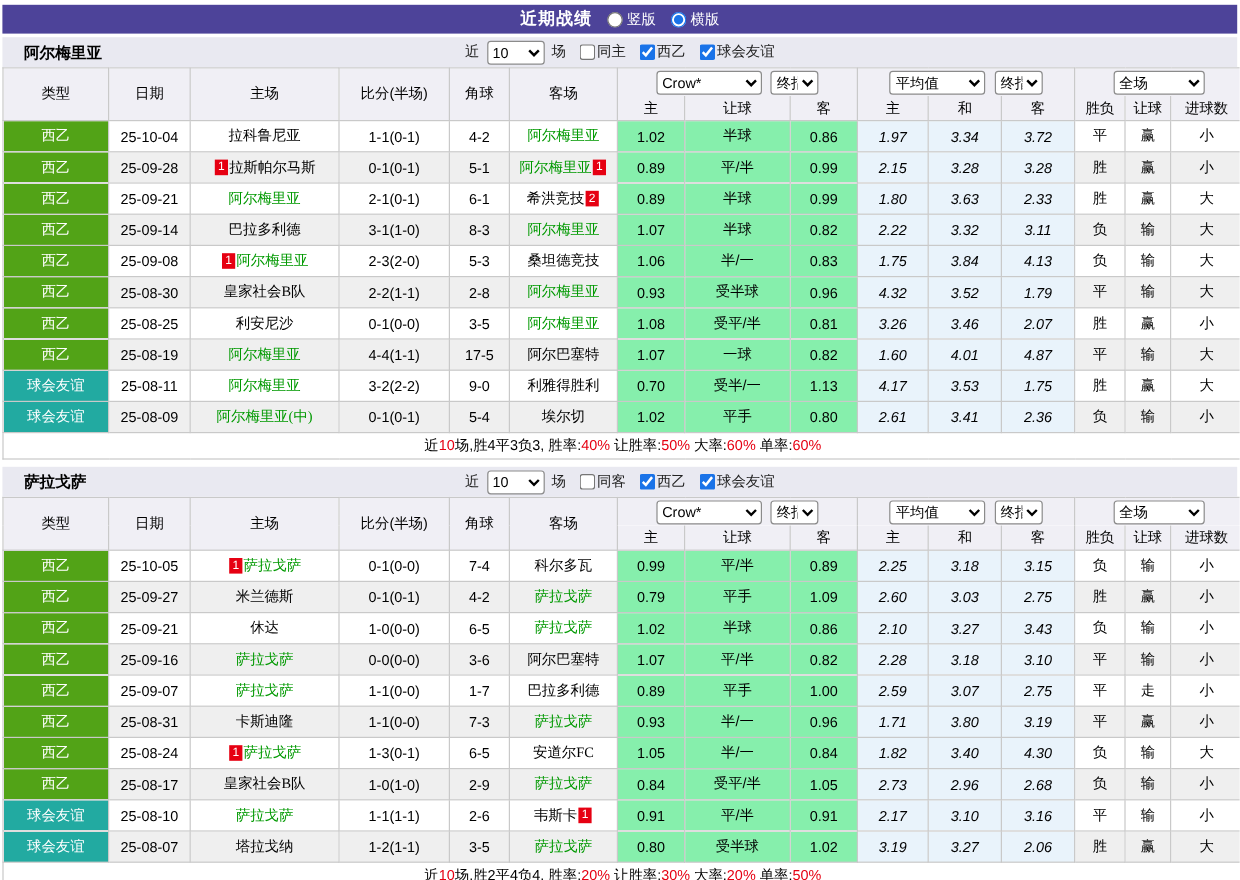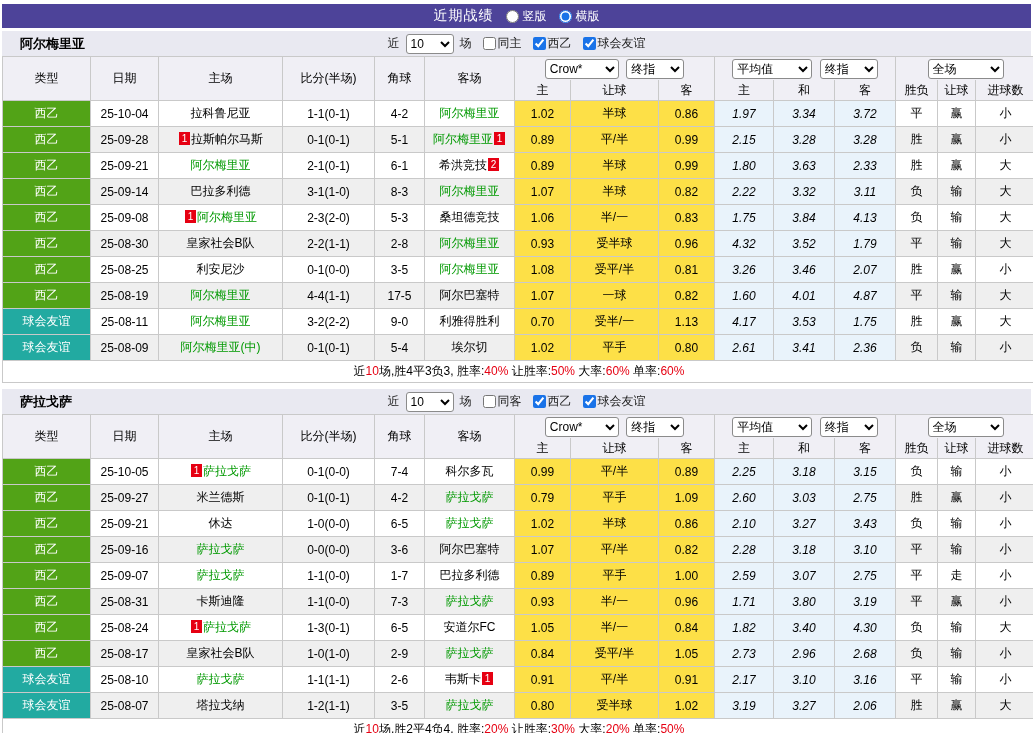--- a/index.html
+++ b/index.html
@@ -1,44 +1,44 @@
 <!DOCTYPE html>
 <html><head>
 <meta charset="utf-8">
 <style>
   html,body{margin:0;padding:0;background:#fff;}
   body{width:1033px;font-family:"Liberation Sans","DejaVu Sans",sans-serif;color:#222;}
   .bar{height:24px;background:#4d4399;margin:4px 2px 3px 2px;display:flex;align-items:center;justify-content:center;gap:12px;color:#fff;}
-  .bar .title{font-weight:normal;font-size:14px;letter-spacing:1px;}
+  .bar .title{font-weight:bold;font-size:14px;letter-spacing:1px;}
   .bar label{font-size:12px;display:flex;align-items:center;gap:4px;cursor:pointer;}
   input[type=radio]{width:13px;height:13px;accent-color:#1a73e8;margin:0;}
   .sec-head{position:relative;height:25px;background:#e9e9f1;margin:0 2px;display:flex;align-items:center;justify-content:center;font-size:12px;}
   .team-title{position:absolute;left:18px;font-weight:bold;font-size:13px;color:#000;}
   .filter{display:flex;align-items:center;gap:3px;}
   select{font-size:12px;height:20px;border:1px solid #8b8b8b;border-radius:3px;background:#fff;color:#000;}
   select.count{width:48px;margin:0 3px;}
-  select.bk{width:74px;}
-  select.fin{width:58px;margin-left:4px;}
+  select.bk{width:88px;}
+  select.fin{width:40px;margin-left:4px;}
   select.avgsel{width:80px;}
   select.full{width:76px;}
   input[type=checkbox]{width:13px;height:13px;accent-color:#1a73e8;margin:0 2px 0 8px;}
   .filter label{display:flex;align-items:center;cursor:pointer;}
   table.grid{border-collapse:collapse;table-layout:fixed;width:1029px;margin:0 2px;}
   .grid th,.grid td{border:1px solid #c9c9c9;font-size:12px;text-align:center;padding:0;font-weight:normal;overflow:hidden;white-space:nowrap;color:#000;}
   thead th{background:#f0eff5;}
   tr.h1 th{height:23px;border-bottom:none;}
   tr.h1 th.side{border-bottom:1px solid #c9c9c9;}
   tr.h2 th{height:20px;border-top:none;}
   tbody td{height:25px;background:#fff;}
   tbody tr.alt td.plain{background:#efefef;}
-  tbody td.o{background:#fde047;}
+  tbody td.o{background:#86efac;}
   tbody td.a{background:#e9f3fb;font-style:italic;}
   td.t-league{background:#52a317;color:#fff;}
   td.t-friendly{background:#22aaa1;color:#fff;}
-  .tm{cursor:pointer;}
+  .tm{cursor:pointer;font-family:Liberation Serif, serif;}
   .green{color:#009900;}
   .sc{color:#000000;}
   .card{display:inline-block;background:#e60012;color:#fff;font-size:10px;width:11px;height:13px;line-height:13px;text-align:center;vertical-align:1px;margin:0 1px;}
   tfoot td{height:21px;background:#fff;}
   .seg{color:#000;}
   .seg.red{color:#e60012;}
   .r-red{color:#e60012;}
   .r-blue{color:#0000cc;}
   .r-green{color:#008000;}
   .gap{height:6px;}

